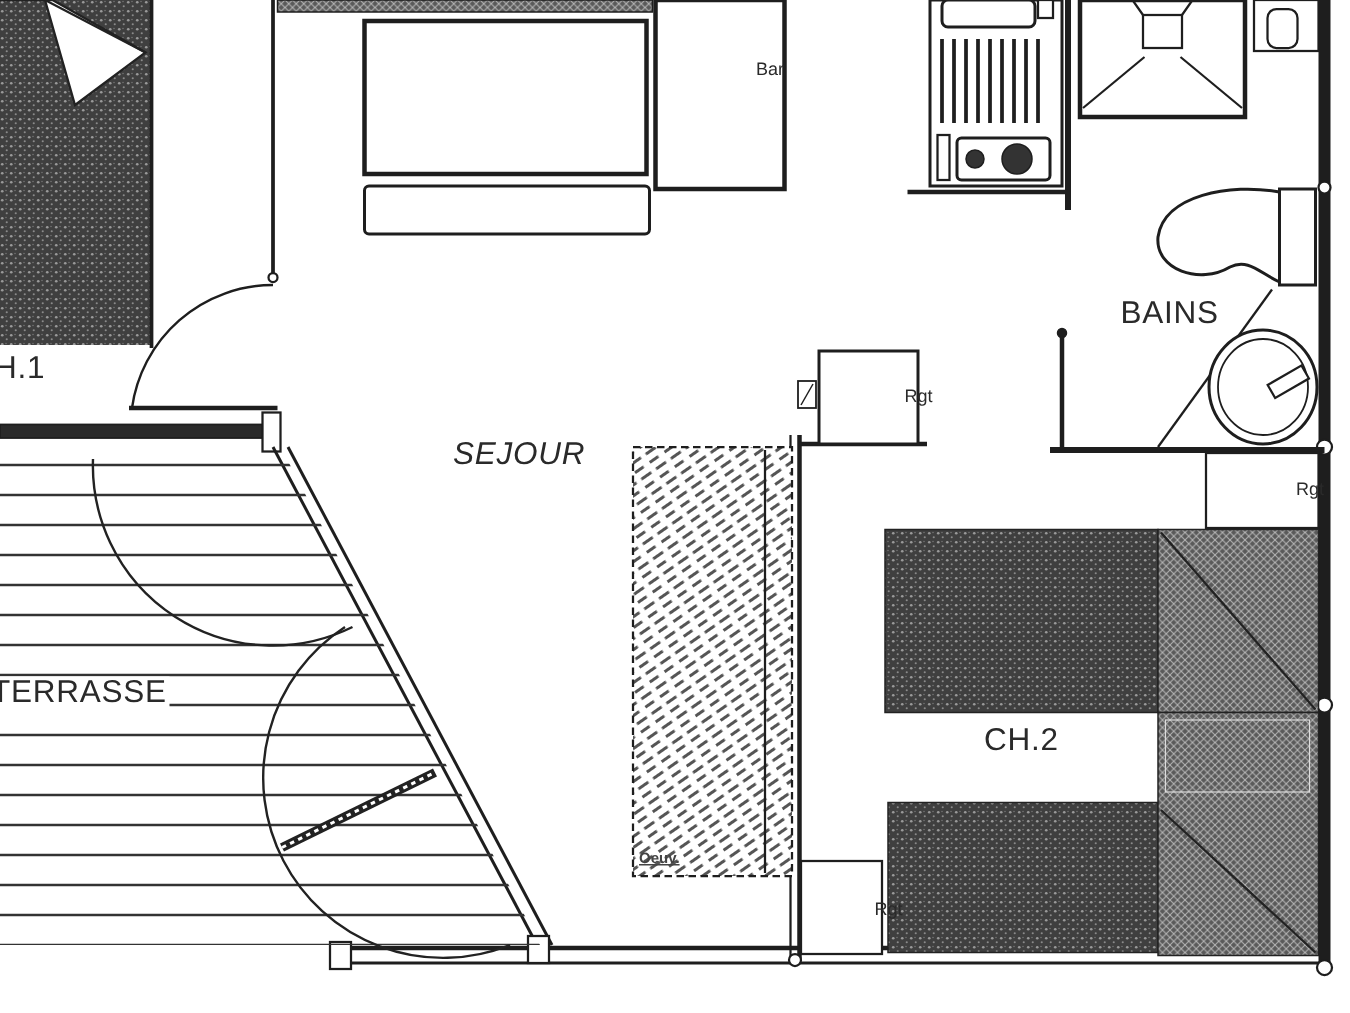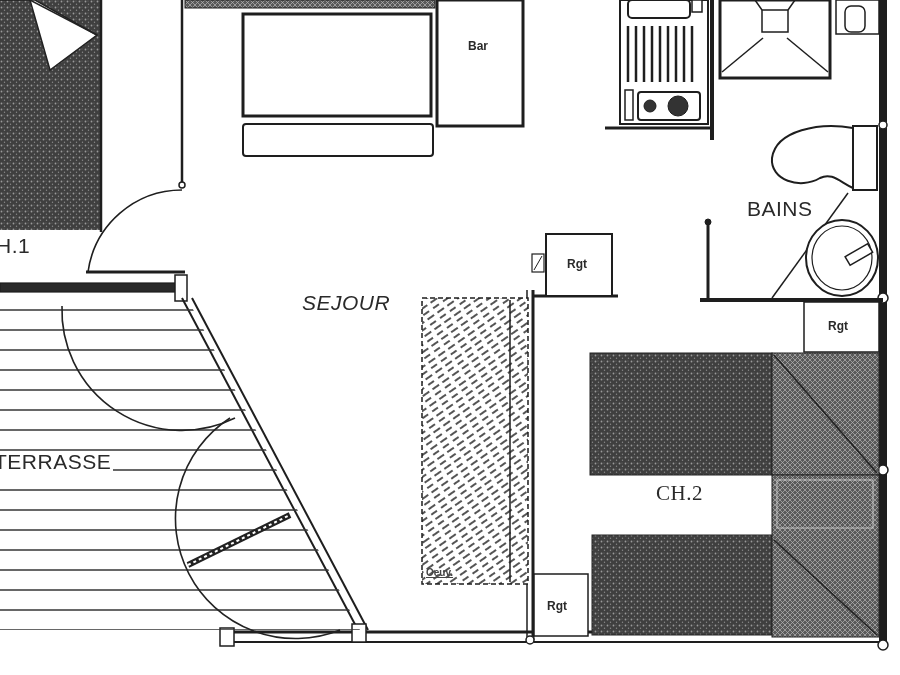--- a/index.html
+++ b/index.html
@@ -1,20 +1,20 @@
 <!DOCTYPE html>
 <html><head>
 <meta charset="utf-8">
 <style>
   html, body { margin:0; padding:0; background:#ffffff; }
   body { width:900px; height:675px; overflow:hidden; position:relative; font-family:"Liberation Sans", sans-serif; }
   #plan { position:absolute; left:0; top:0; width:900px; height:675px; }
   .lbl { position:absolute; color:#2a2a2a; font-family:"Liberation Sans", "DejaVu Sans", sans-serif; white-space:nowrap; line-height:1; }
   .lbl-room { font-size:21px; letter-spacing:0.5px; }
-  .lbl-small { font-size:12px; font-weight:bold; }
+  .lbl-small { font-size:12px; font-weight:normal;margin-left:36px; }
   .lbl-tiny { font-size:10px; font-weight:bold; }
 </style>
 </head>
 <body>
 
 <svg id="plan" viewBox="0 0 900 675" xmlns="http://www.w3.org/2000/svg">
   <defs>
     <pattern id="speckle" width="6" height="6" patternUnits="userSpaceOnUse">
       <rect width="6" height="6" fill="#3f3f3f"></rect>
       <circle cx="1.5" cy="1.5" r="0.9" fill="#9a9a9a"></circle>
@@ -167,19 +167,19 @@
     <path d="M230 418 A 120 120 0 0 0 340 630" fill="none" stroke="#222" stroke-width="1.6"></path>
     <line x1="188" y1="565" x2="290" y2="515" stroke="#222" stroke-width="6"></line>
     <line x1="188" y1="565" x2="290" y2="515" stroke="#fff" stroke-width="2" stroke-dasharray="3 3"></line>
   </g>
 </svg>
 
 <div class="lbl lbl-room" style="left:-4px; top:235px;">H.1</div>
 <div class="lbl lbl-room" style="left:302px; top:292px;font-style:italic;">SEJOUR</div>
 <div class="lbl lbl-room" style="left:-8px; top:451px; background:#fff; padding:0 2px;">TERRASSE</div>
 <div class="lbl lbl-room" style="left:747px; top:198px;">BAINS</div>
-<div class="lbl lbl-room" style="left:656px; top:483px;font-family:Liberation Serif, serif;">CH.2</div>
+<div class="lbl lbl-room" style="left:656px; top:483px;">CH.2</div>
 
 <div class="lbl lbl-small" style="left:468px; top:40px;">Bar</div>
 <div class="lbl lbl-small" style="left:567px; top:258px;">Rgt</div>
 <div class="lbl lbl-small" style="left:828px; top:320px;">Rgt</div>
 <div class="lbl lbl-small" style="left:547px; top:600px;">Rgt</div>
 <div class="lbl lbl-tiny" style="left:426px; top:568px; color:#444;text-decoration:underline;">Oeuv.</div>
 
 </body></html>

